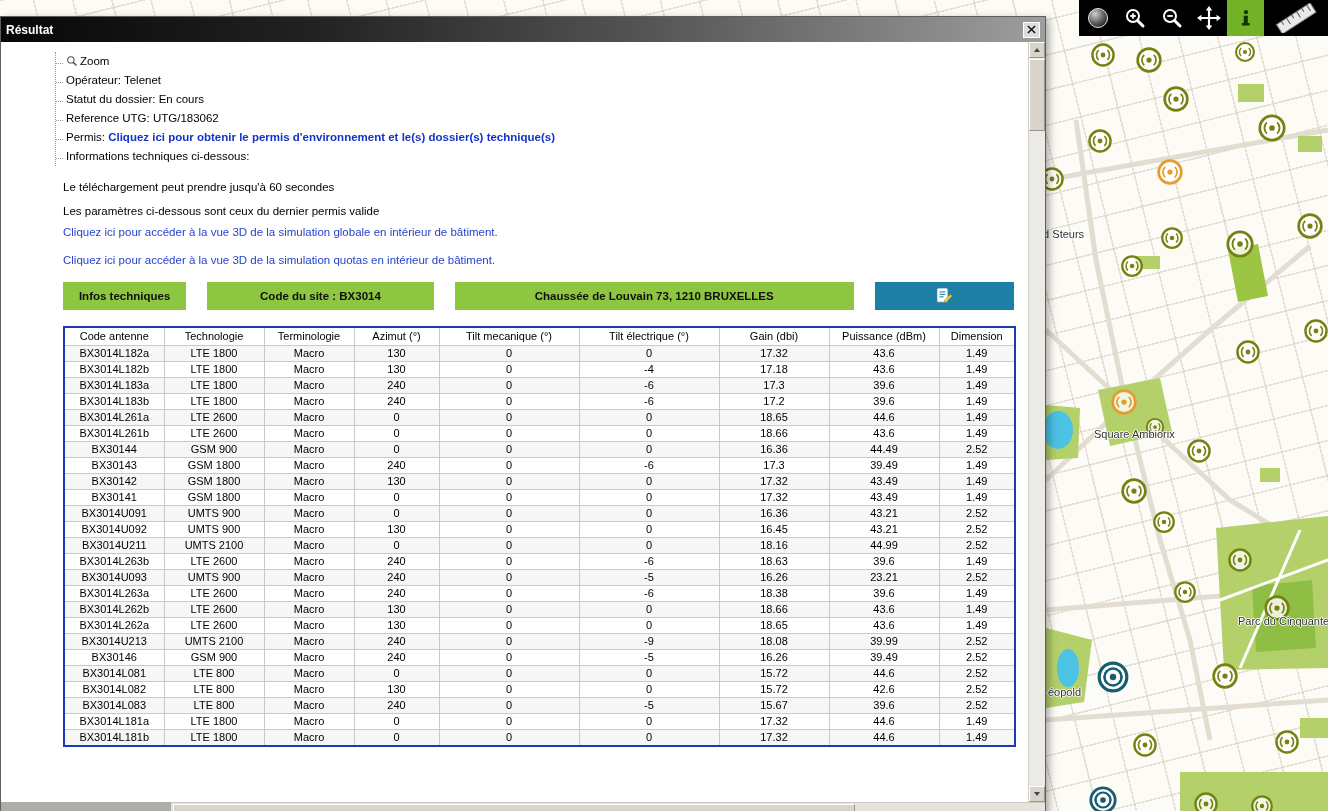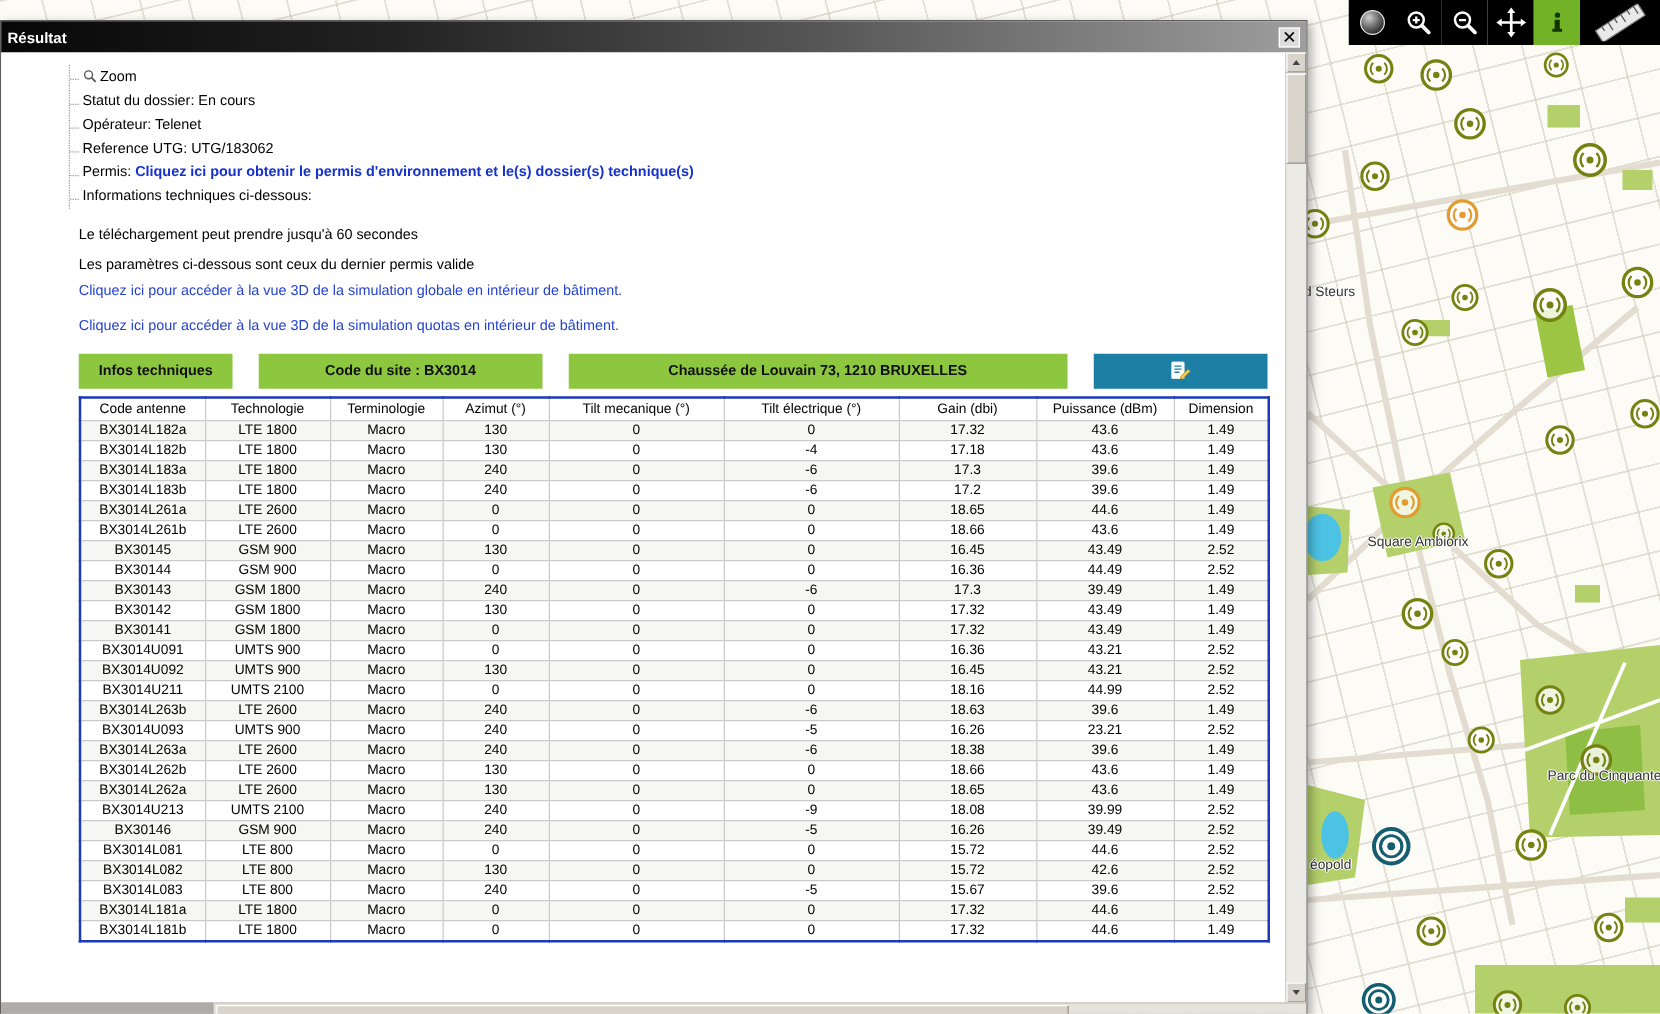--- a/index.html
+++ b/index.html
@@ -50,21 +50,21 @@
   .link3d.second{margin-top:16px}
 
   
   .btn-row{display:flex;gap:21px;margin-top:16px;width:951px}
   .hbtn{display:flex;align-items:center;justify-content:center;height:28px;box-sizing:border-box;
      font-size:11.5px;font-weight:bold;color:#101010;background:#8dc63f;cursor:pointer}
   .hbtn.w-infos{width:130px}.hbtn.w-site{width:239px}.hbtn.w-addr{width:421px}
   .hbtn.teal{width:147px;background:#1d7fa3}
 
   
-  table.ant{border-collapse:collapse;table-layout:fixed;width:951px;margin-top:6px;
+  table.ant{border-collapse:collapse;table-layout:fixed;width:951px;margin-top:16px;
      border:2px solid #1b39b8;font-size:11px;color:#000}
   table.ant th,table.ant td{border:1px solid #c9c9c9;text-align:center;padding:1px 3px;
      height:13px;line-height:13px;overflow:hidden;white-space:nowrap;font-weight:normal}
   table.ant th{height:15px;line-height:15px;background:#fff}
   table.ant tbody tr:nth-child(odd){background:#f6f6f4}
   table.ant tbody tr:nth-child(even){background:#ffffff}
 
   
   .vscroll{flex:0 0 16px;background:#eceae4;border-left:1px solid #cfccc4;position:relative}
   .sbtn{position:absolute;left:0;right:0;height:16px;background:#d8d4cb;border:1px solid #fff;
@@ -519,22 +519,22 @@
     </button>
   </div>
 
   <div class="body-wrap">
     <div class="content">
       <ul class="tree" id="tree">
           <li class="tree-item"><svg class="tree-icon" width="12" height="12" viewBox="0 0 16 16">
               <circle cx="6.5" cy="6.5" r="4.2" fill="none" stroke="#555" stroke-width="1.5"></circle>
               <line x1="9.8" y1="9.8" x2="14" y2="14" stroke="#555" stroke-width="2"></line>
             </svg><span>Zoom</span></li>
+          <li class="tree-item"><span>Opérateur: Telenet</span></li>
           <li class="tree-item"><span>Statut du dossier: En cours</span></li>
-          <li class="tree-item"><span>Opérateur: Telenet</span></li>
           <li class="tree-item"><span>Reference UTG: UTG/183062</span></li>
           <li class="tree-item"><span>Permis: </span><a class="permis-link">Cliquez ici pour obtenir le permis d'environnement et le(s) dossier(s) technique(s)</a></li>
           <li class="tree-item"><span>Informations techniques ci-dessous:</span></li>
         </ul>
 
       <div class="note first">Le téléchargement peut prendre jusqu'à 60 secondes</div>
       <div class="note">Les paramètres ci-dessous sont ceux du dernier permis valide</div>
 
       <a class="link3d">Cliquez ici pour accéder à la vue 3D de la simulation globale en intérieur de bâtiment.</a>
       <a class="link3d second">Cliquez ici pour accéder à la vue 3D de la simulation quotas en intérieur de bâtiment.</a>
@@ -642,31 +642,20 @@
               <td>LTE 2600</td>
               <td>Macro</td>
               <td>0</td>
               <td>0</td>
               <td>0</td>
               <td>18.66</td>
               <td>43.6</td>
               <td>1.49</td>
             </tr>
             <tr>
-              <td>BX30145</td>
-              <td>GSM 900</td>
-              <td>Macro</td>
-              <td>130</td>
-              <td>0</td>
-              <td>0</td>
-              <td>16.45</td>
-              <td>43.49</td>
-              <td>2.52</td>
-            </tr>
-            <tr>
               <td>BX30144</td>
               <td>GSM 900</td>
               <td>Macro</td>
               <td>0</td>
               <td>0</td>
               <td>0</td>
               <td>16.36</td>
               <td>44.49</td>
               <td>2.52</td>
             </tr>

